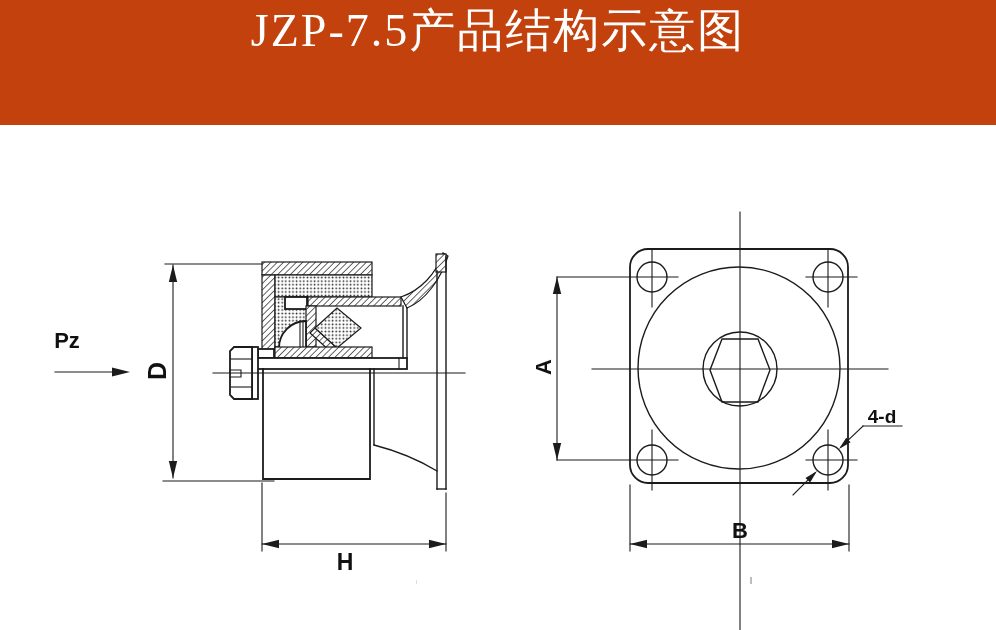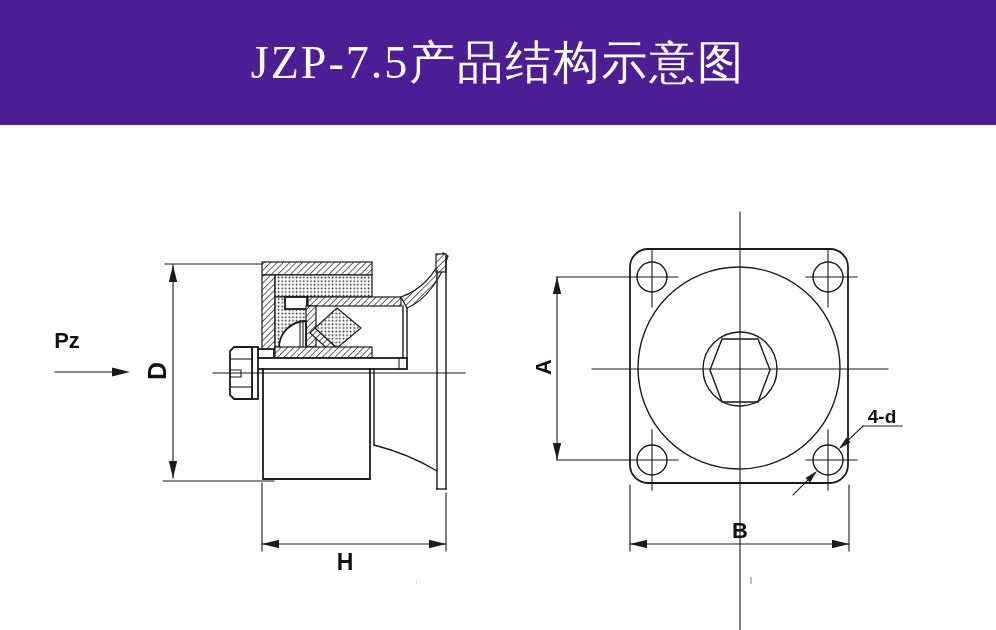--- a/index.html
+++ b/index.html
@@ -1,19 +1,19 @@
 <!DOCTYPE html>
 <html><head>
 <meta charset="utf-8">
 <style>
   html,body{margin:0;padding:0;background:#ffffff;}
   body{width:996px;height:630px;position:relative;overflow:hidden;
        font-family:"Liberation Sans",sans-serif;}
   .banner{position:absolute;left:0;top:0;width:996px;height:125px;
-          background:#4c1d95;display:flex;align-items:center;justify-content:center;}
+          background:#c2410c;display:flex;justify-content:center;}
   .banner h1{margin:0;color:#ffffff;font-family:"Liberation Serif","DejaVu Serif",serif;
              font-weight:400;font-size:46px;letter-spacing:2px;}
   .drawing{position:absolute;left:0;top:142px;width:996px;height:505px;}
   svg{display:block;}
   .outline{stroke:#1b1b1b;stroke-width:1.8;fill:none;}
   .outline-w{stroke:#1b1b1b;stroke-width:1.8;fill:#ffffff;}
   .thin{stroke:#1b1b1b;stroke-width:1.1;fill:none;}
   .med{stroke:#1b1b1b;stroke-width:1.4;fill:none;}
   .arrow{fill:#1b1b1b;stroke:none;}
   .lbl{font-family:"Liberation Sans",sans-serif;font-weight:bold;fill:#111111;}

